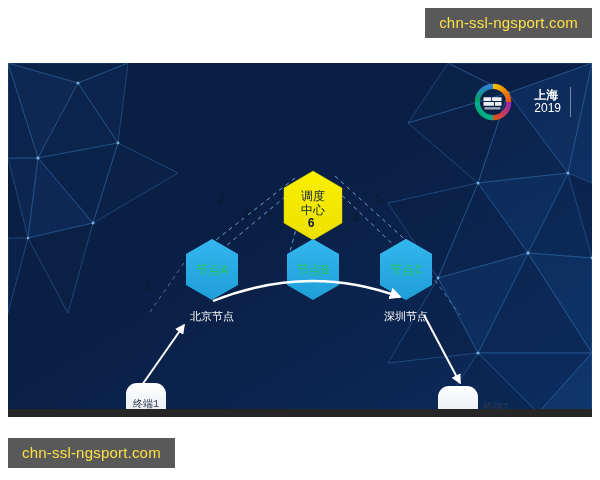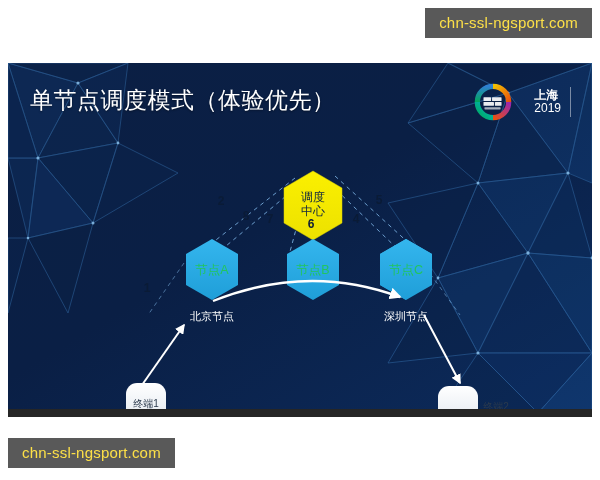--- a/index.html
+++ b/index.html
@@ -129,20 +129,21 @@
     font-size: 5.5px;
     letter-spacing: .2px;
     display: block;
     margin-top: 1px;
   }
 
   
   .diagram {
     position: absolute;
     inset: 0;
+    font-family: Liberation Mono, monospace;
   }
   .diagram-svg {
     position: absolute;
     inset: 0;
     width: 100%;
     height: 100%;
   }
 
   .node-label {
     position: absolute;
@@ -240,21 +241,20 @@
       <circle cx="500" cy="30" r="1.6"></circle>
       <circle cx="560" cy="110" r="1.6"></circle>
       <circle cx="470" cy="120" r="1.5"></circle>
       <circle cx="520" cy="190" r="1.7"></circle>
       <circle cx="430" cy="215" r="1.4"></circle>
       <circle cx="470" cy="290" r="1.6"></circle>
       <circle cx="584" cy="195" r="1.4"></circle>
     </g>
   </svg>
 
-  <div class="slide-title">单节点调度模式（体验优先）</div>
 
   <div class="brand">
     <div class="brand-ring">
       <svg viewBox="0 0 40 40" width="38" height="38">
         <defs>
           <linearGradient id="ringA" x1="0" y1="0" x2="1" y2="1">
             <stop offset="0%" stop-color="#f2c200"></stop>
             <stop offset="100%" stop-color="#e8510f"></stop>
           </linearGradient>
           <linearGradient id="ringB" x1="1" y1="0" x2="0" y2="1">

